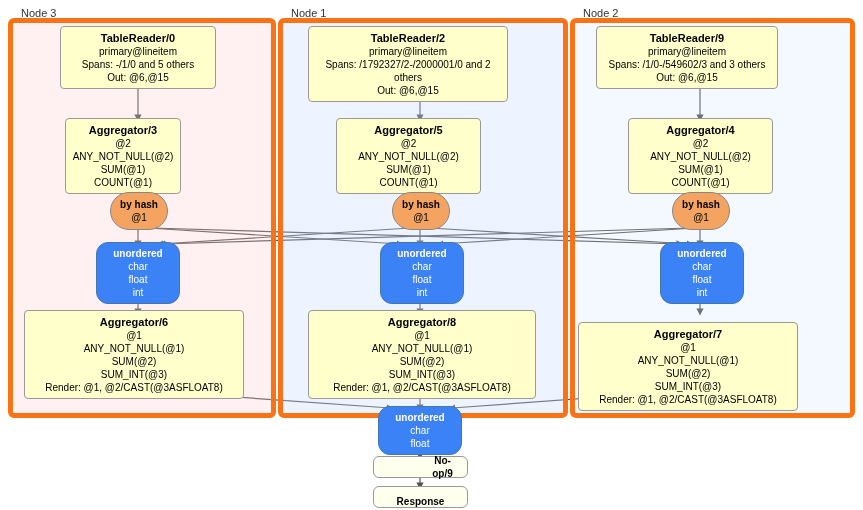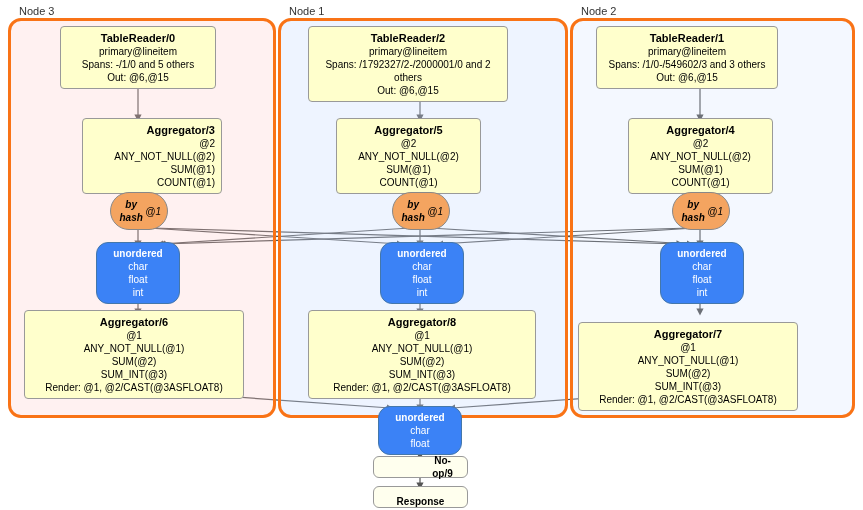--- a/index.html
+++ b/index.html
@@ -15,22 +15,22 @@
 
     .canvas {
       position: relative;
       width: 863px;
       height: 510px;
     }
 
     
     .node-region {
       position: absolute;
-      border: 3px solid #f97316;
-      border-radius: 13px;
+      border: 5px solid #f97316;
+      border-radius: 6px;
     }
 
     .node-label {
       position: absolute;
       top: -16px;
       left: 8px;
       font-size: 11px;
       color: #333;
       font-weight: normal;
     }
@@ -48,23 +48,23 @@
     .box-yellow {
       background: #ffffcc;
       border: 1.5px solid #999;
     }
 
     .box-orange {
       background: #f4a460;
       border: 1.5px solid #888;
       border-radius: 50%;
       display: flex;
+      flex-direction: column;
       align-items: center;
       justify-content: center;
-      font-style: italic;
     }
 
     .box-blue {
       background: #3b82f6;
       border: 1.5px solid #4477aa;
       color: white;
       border-radius: 12px;
     }
 
     .box-plain {
@@ -165,27 +165,27 @@
   </div>
 
   <div class="box box-yellow" style="left:308px; top:26px; width:200px; min-height:60px;">
     <div class="box-bold-title">TableReader/2</div>
     <div>primary@lineitem</div>
     <div>Spans: /1792327/2-/2000001/0 and 2 others</div>
     <div>Out: @6,@15</div>
   </div>
 
   <div class="box box-yellow" style="left:596px; top:26px; width:182px; min-height:60px;">
-    <div class="box-bold-title">TableReader/1</div>
+    <div class="box-bold-title">TableReader/9</div>
     <div>primary@lineitem</div>
     <div>Spans: /1/0-/549602/3 and 3 others</div>
     <div>Out: @6,@15</div>
   </div>
 
-  <div class="box box-yellow" style="left:82px; top:118px; width:140px; min-height:58px;text-align:right;">
+  <div class="box box-yellow" style="left:65px; top:118px; width:116px; min-height:58px;">
     <div class="box-bold-title">Aggregator/3</div>
     <div>@2</div>
     <div>ANY_NOT_NULL(@2)</div>
     <div>SUM(@1)</div>
     <div>COUNT(@1)</div>
   </div>
 
   <div class="box box-yellow" style="left:336px; top:118px; width:145px; min-height:58px;">
     <div class="box-bold-title">Aggregator/5</div>
     <div>@2</div>

